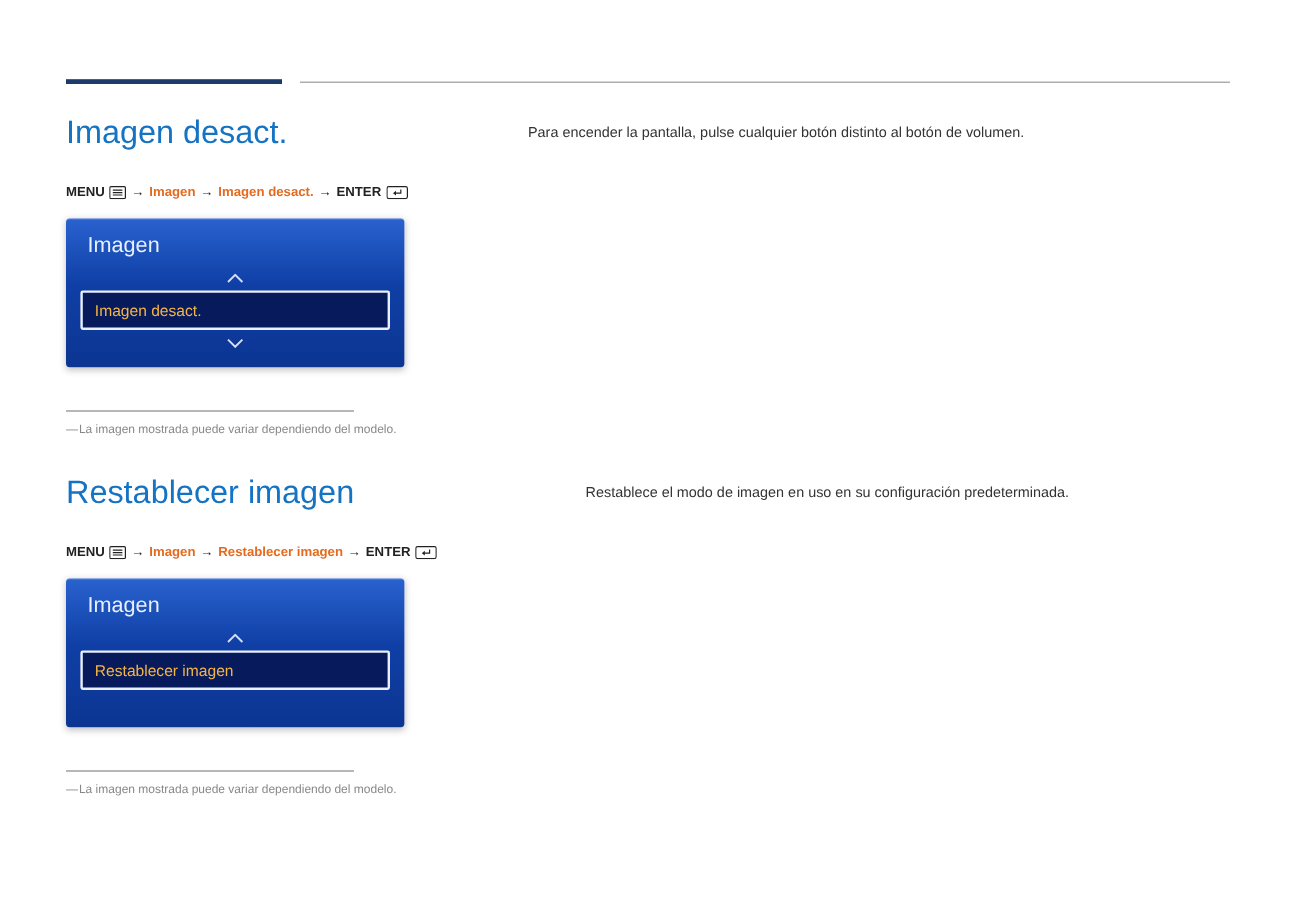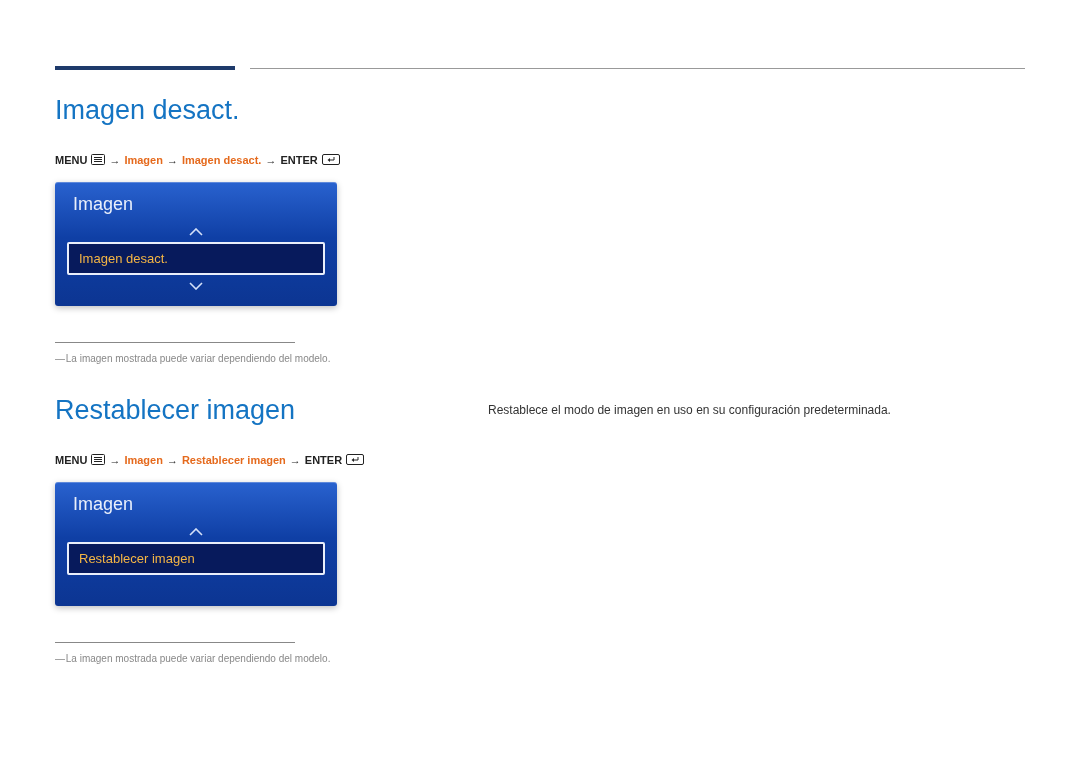--- a/index.html
+++ b/index.html
@@ -47,21 +47,21 @@
     font-weight: 400;
     font-size: 27px;
     margin-bottom: 28px;
   }
   .menu-path {
     font-size: 11px;
     font-weight: 700;
     color: #222;
     margin-bottom: 16px;
     display: flex;
-    align-items: flex-start;
+    align-items: flex-end;
     flex-wrap: wrap;
     gap: 4px;
   }
   .menu-path .orange { color: #e56a1d; font-weight: 700; }
   .menu-path .arrow { font-weight: 400; }
 
   .icon-box {
     display: inline-flex;
     vertical-align: middle;
   }
@@ -167,20 +167,21 @@
           <path d="M1 1 L7 7 L13 1" fill="none" stroke="#d4e0f8" stroke-width="1.6"></path>
         </svg>
     </div>
   </div>
 
   <hr class="footnote-rule">
   <div class="footnote">La imagen mostrada puede variar dependiendo del modelo.</div>
 </div>
 
 <div class="right-col sec1-right">
+  <p class="body-text">Para encender la pantalla, pulse cualquier botón distinto al botón de volumen.</p>
 </div>
 
 <div class="left-col sec2-left">
   <h1 class="section-title">Restablecer imagen</h1>
 
   <div class="menu-path">
     <span>MENU</span>
     <span class="icon-box">
       <svg width="14" height="11" viewBox="0 0 14 11">
         <rect x="0.5" y="0.5" width="13" height="10" rx="1" fill="none" stroke="#222" stroke-width="1"></rect>

